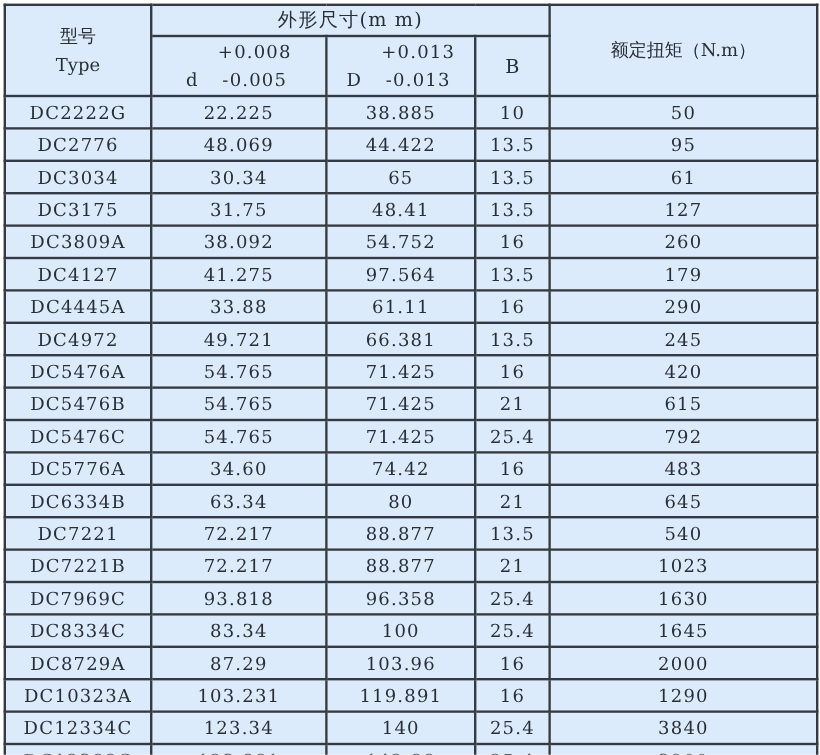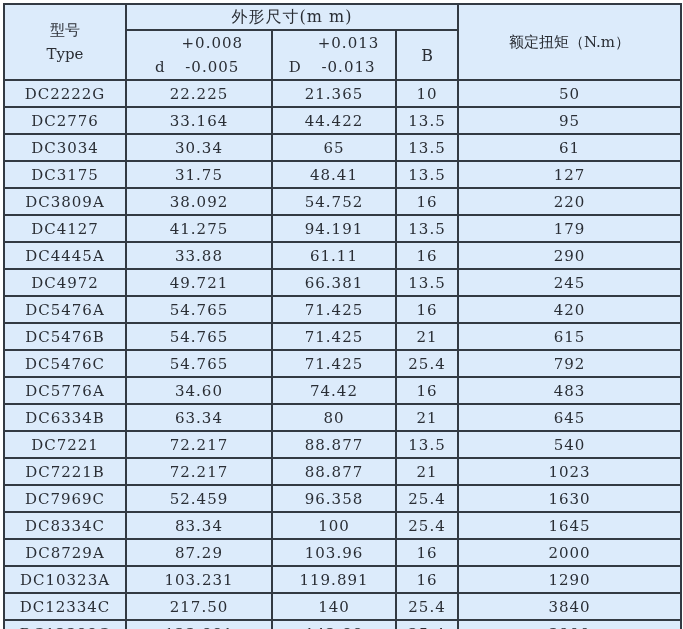--- a/index.html
+++ b/index.html
@@ -105,27 +105,27 @@
             <span class="tol-minus">-0.013</span>
           </span>
         </th>
         <th class="b-head">B</th>
       </tr>
     </thead>
     <tbody>
         <tr>
           <td>DC2222G</td>
           <td>22.225</td>
-          <td>21.365</td>
+          <td>38.885</td>
           <td>10</td>
           <td>50</td>
         </tr>
         <tr>
           <td>DC2776</td>
-          <td>33.164</td>
+          <td>48.069</td>
           <td>44.422</td>
           <td>13.5</td>
           <td>95</td>
         </tr>
         <tr>
           <td>DC3034</td>
           <td>30.34</td>
           <td>65</td>
           <td>13.5</td>
           <td>61</td>
@@ -135,26 +135,26 @@
           <td>31.75</td>
           <td>48.41</td>
           <td>13.5</td>
           <td>127</td>
         </tr>
         <tr>
           <td>DC3809A</td>
           <td>38.092</td>
           <td>54.752</td>
           <td>16</td>
-          <td>220</td>
+          <td>260</td>
         </tr>
         <tr>
           <td>DC4127</td>
           <td>41.275</td>
-          <td>94.191</td>
+          <td>97.564</td>
           <td>13.5</td>
           <td>179</td>
         </tr>
         <tr>
           <td>DC4445A</td>
           <td>33.88</td>
           <td>61.11</td>
           <td>16</td>
           <td>290</td>
         </tr>
@@ -209,21 +209,21 @@
         </tr>
         <tr>
           <td>DC7221B</td>
           <td>72.217</td>
           <td>88.877</td>
           <td>21</td>
           <td>1023</td>
         </tr>
         <tr>
           <td>DC7969C</td>
-          <td>52.459</td>
+          <td>93.818</td>
           <td>96.358</td>
           <td>25.4</td>
           <td>1630</td>
         </tr>
         <tr>
           <td>DC8334C</td>
           <td>83.34</td>
           <td>100</td>
           <td>25.4</td>
           <td>1645</td>
@@ -237,21 +237,21 @@
         </tr>
         <tr>
           <td>DC10323A</td>
           <td>103.231</td>
           <td>119.891</td>
           <td>16</td>
           <td>1290</td>
         </tr>
         <tr>
           <td>DC12334C</td>
-          <td>217.50</td>
+          <td>123.34</td>
           <td>140</td>
           <td>25.4</td>
           <td>3840</td>
         </tr>
         <tr>
           <td>DC12388C</td>
           <td>123.881</td>
           <td>142.88</td>
           <td>25.4</td>
           <td>3900</td>

